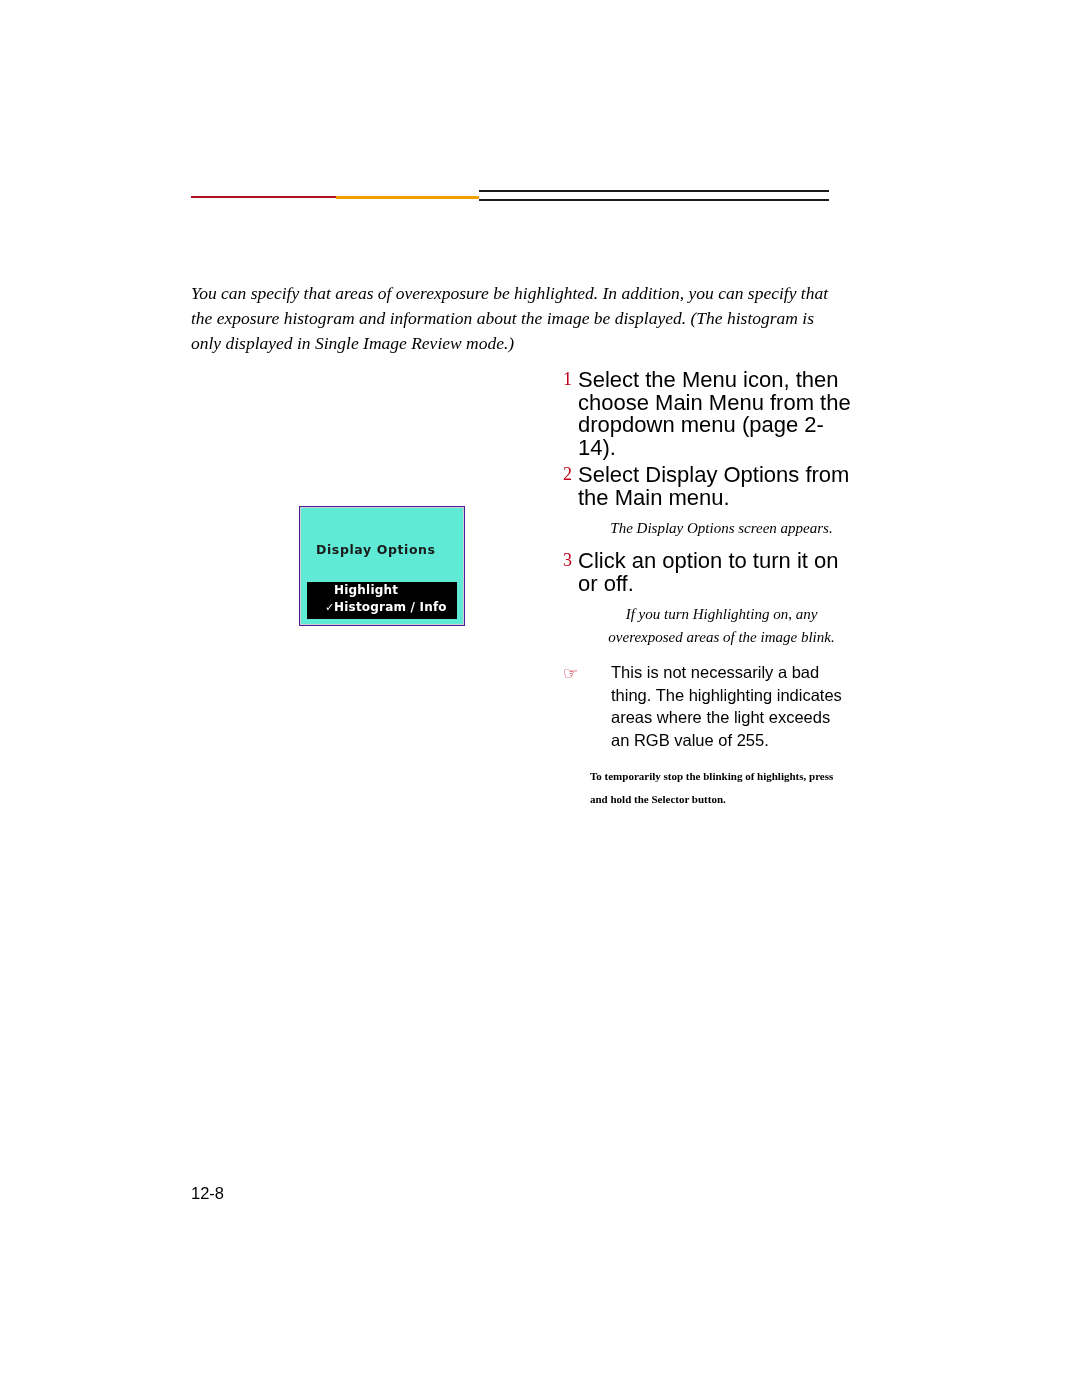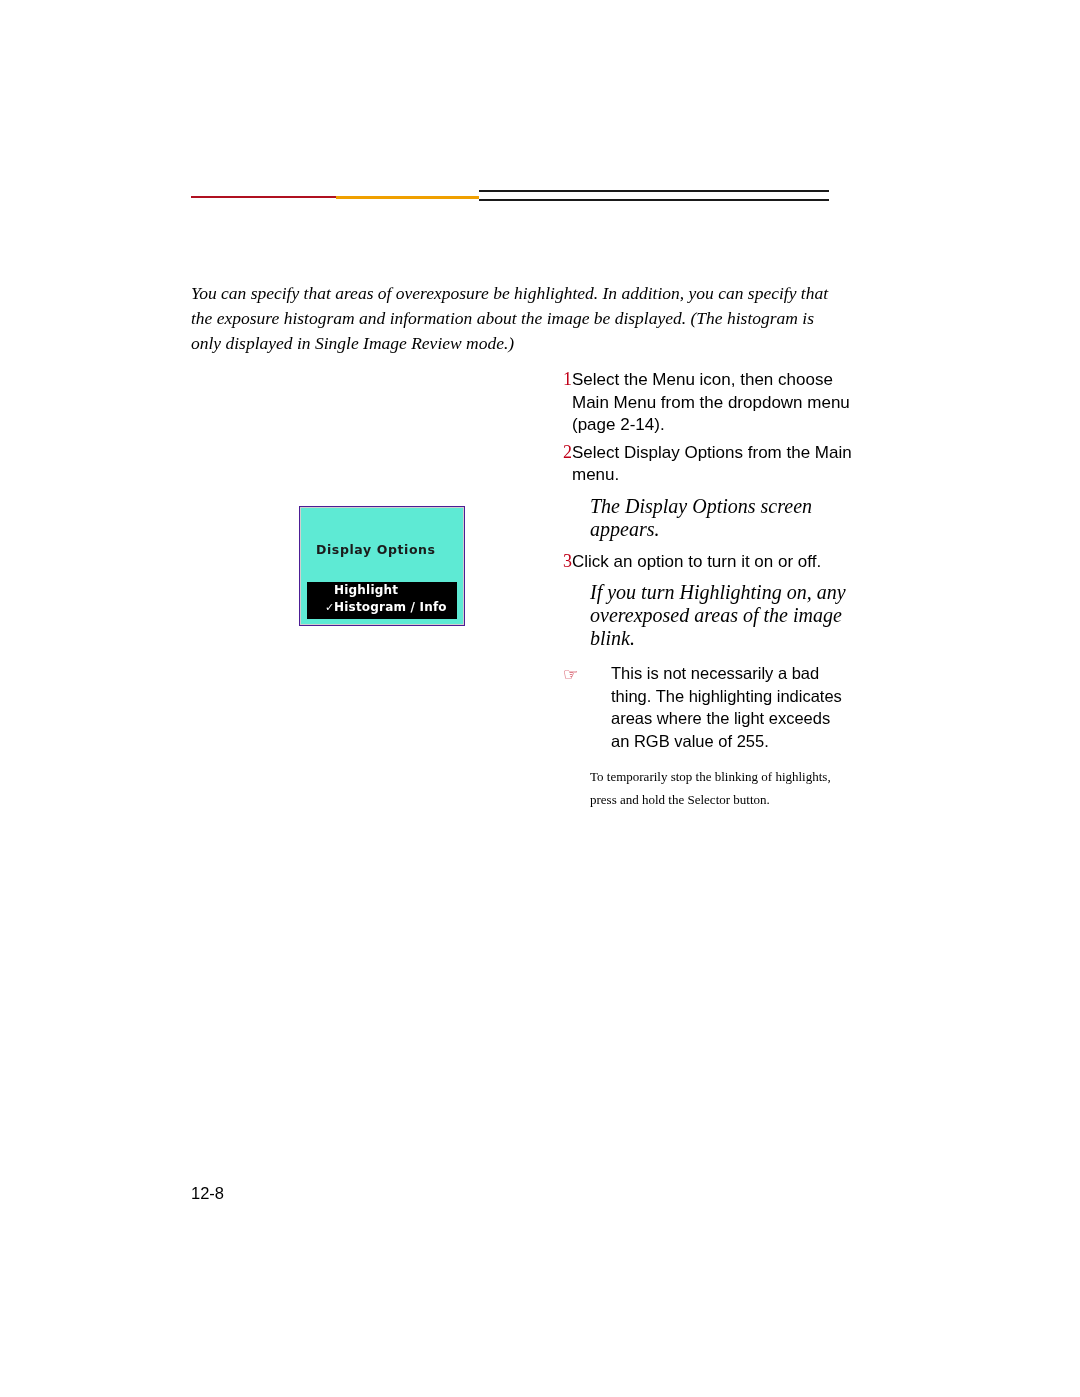--- a/index.html
+++ b/index.html
@@ -97,34 +97,35 @@
     position: absolute;
     left: 0;
     top: 0;
     width: 20px;
     text-align: left;
     color: #c00018;
     font-size: 18px;
     font-family: "Liberation Serif", serif;
   }
   .step .body {
-    margin-left: 9px;
+    margin-left: 15px;
     font-family: "Liberation Sans", sans-serif;
-    font-size: 17px;
+    font-size: 22px;
     line-height: 22.5px;
     color: #000;
   }
   .note {
     margin-left: 27px;
     margin-top: 8px;
     margin-bottom: 10px;
     font-family: "Liberation Serif", serif;
     font-style: italic;
-    font-size: 20px;
+    font-size: 15px;
     line-height: 23px;
+    text-align: center;
   }
   .bullet-step {
     position: relative;
     margin-top: 12px;
     min-height: 22px;
   }
   .bullet-step .pointer {
     position: absolute;
     left: 0;
     top: 2px;
@@ -136,22 +137,23 @@
   .bullet-step .body {
     margin-left: 48px;
     font-family: "Liberation Sans", sans-serif;
     font-size: 16.5px;
     line-height: 22.5px;
   }
   .plain-para {
     margin-left: 27px;
     margin-top: 14px;
     font-family: "Liberation Serif", serif;
-    font-size: 13px;
+    font-size: 11px;
     line-height: 22.5px;
+    font-weight: bold;
   }
 
   
   .figure {
     position: absolute;
     left: 299px;
     top: 506px;
     width: 164px;
     height: 118px;
     background: #5eead4;

